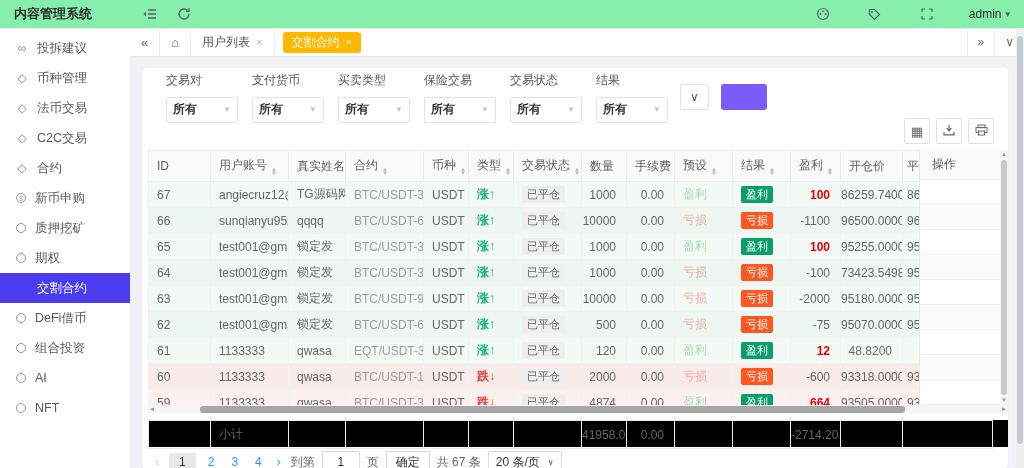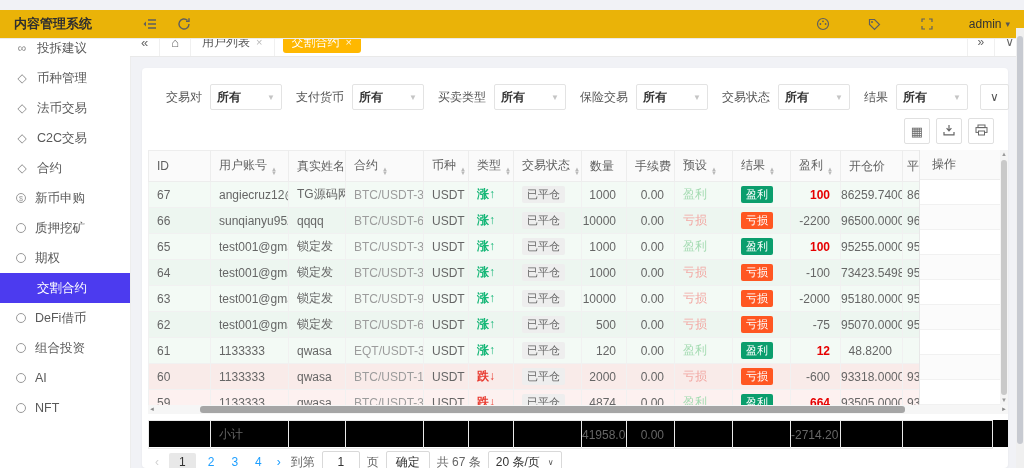--- a/index.html
+++ b/index.html
@@ -1,19 +1,19 @@
 <!DOCTYPE html>
 <html style="--accent-purple: #4c3bef; --search-purple: #7b5cf8; --tab-orange: #ffb800; --rise-green: #16b777; --fall-red: #e8382d; --win-badge-green: #0b9e6d; --loss-badge-orange: #ff5722; --profit-red: #e60000; --preset-win-green: #a3dbb1; --preset-loss-pink: #f2a9a4; --link-blue: #1e9fff;"><head>
 <meta charset="utf-8">
 <style>
   html,body{margin:0;padding:0;}
   body{width:1024px;height:468px;position:relative;overflow:hidden;
        font-family:"Liberation Sans",sans-serif;background:#f1f2f6;font-size:12px;}
   
-  .header{position:absolute;top:10px;left:0;width:1024px;height:28px;background:#eab308;
+  .header{position:absolute;top:0;left:0;width:1024px;height:28px;background:#86efac;
           border-bottom:1px solid #ebebeb;display:flex;align-items:center;z-index:6;}
   .logo{width:126px;padding-left:14px;font-size:13px;font-weight:bold;color:#2f2f2f;}
   .hicon{display:inline-flex;align-items:center;justify-content:center;width:20px;height:20px;
          color:#5f5f5f;margin-right:14px;cursor:pointer;}
   .header-right{margin-left:auto;display:flex;align-items:center;gap:18px;padding-right:14px;}
   .admin{display:flex;align-items:center;gap:4px;color:#333;font-size:12px;cursor:pointer;}
   .admin .caret{font-size:9px;color:#555;}
   
   .tabbar{position:absolute;top:28px;left:130px;right:0;height:28px;background:#fff;
           border-bottom:1px solid #e9e9e9;display:flex;align-items:center;z-index:5;}
@@ -38,21 +38,21 @@
   .circ{display:inline-flex;width:10px;height:10px;border:1px solid #9a9a9a;border-radius:50%;
         font-size:7px;align-items:center;justify-content:center;color:#9a9a9a;box-sizing:border-box;}
   .side-item.active{background:var(--accent-purple);color:#fff;}
   .side-item.no-icon{padding-left:37px;}
   
   .main-card{position:absolute;left:142px;top:68px;width:866px;height:400px;background:#fff;
              border-radius:4px;box-shadow:0 1px 3px rgba(0,0,0,.05);}
   
   .filter-bar{position:absolute;top:16px;left:24px;height:26px;display:flex;align-items:center;gap:12px;}
   .fields{display:flex;align-items:center;gap:14px;}
-  .field{display:flex;align-items:center;gap:8px;}
+  .field{display:flex;align-items:flex-start;gap:8px;flex-direction:column;}
   .f-label{font-size:12px;color:#565656;white-space:nowrap;}
   .select{width:58px;height:24px;border:1px solid #e3e3e3;border-radius:2px;background:#fff;
           display:flex;align-items:center;justify-content:space-between;padding:0 6px;cursor:pointer;}
   .sel-val{font-size:12px;color:#333;font-weight:bold;}
   .sel-caret{font-size:8px;color:#c5c5c5;}
   .btn-collapse{width:27px;height:24px;border:1px solid #e3e3e3;border-radius:2px;background:#fff;
                 display:flex;align-items:center;justify-content:center;color:#555;font-size:12px;cursor:pointer;}
   .btn-search{width:46px;height:26px;background:var(--search-purple);border-radius:3px;
               display:flex;align-items:center;justify-content:center;cursor:pointer;}
   
@@ -394,21 +394,21 @@
             <td>sunqianyu952...</td>
             <td>qqqq</td>
             <td><span class="c-gray">BTC/USDT-60S</span></td>
             <td>USDT</td>
             <td><span class="t-up">涨↑</span></td>
             <td><span class="badge badge-gray">已平仓</span></td>
             <td class="r">10000</td>
             <td class="r">0.00</td>
             <td><span class="preset-loss">亏损</span></td>
             <td><span class="badge badge-loss">亏损</span></td>
-            <td class="r"><span>-2200</span></td>
+            <td class="r"><span>-1100</span></td>
             <td class="r">96500.0000</td>
             <td class="cell-close">96</td>
           </tr>
           <tr class="up">
             <td>65</td>
             <td>test001@gmail...</td>
             <td>锁定发</td>
             <td><span class="c-gray">BTC/USDT-30S</span></td>
             <td>USDT</td>
             <td><span class="t-up">涨↑</span></td>

